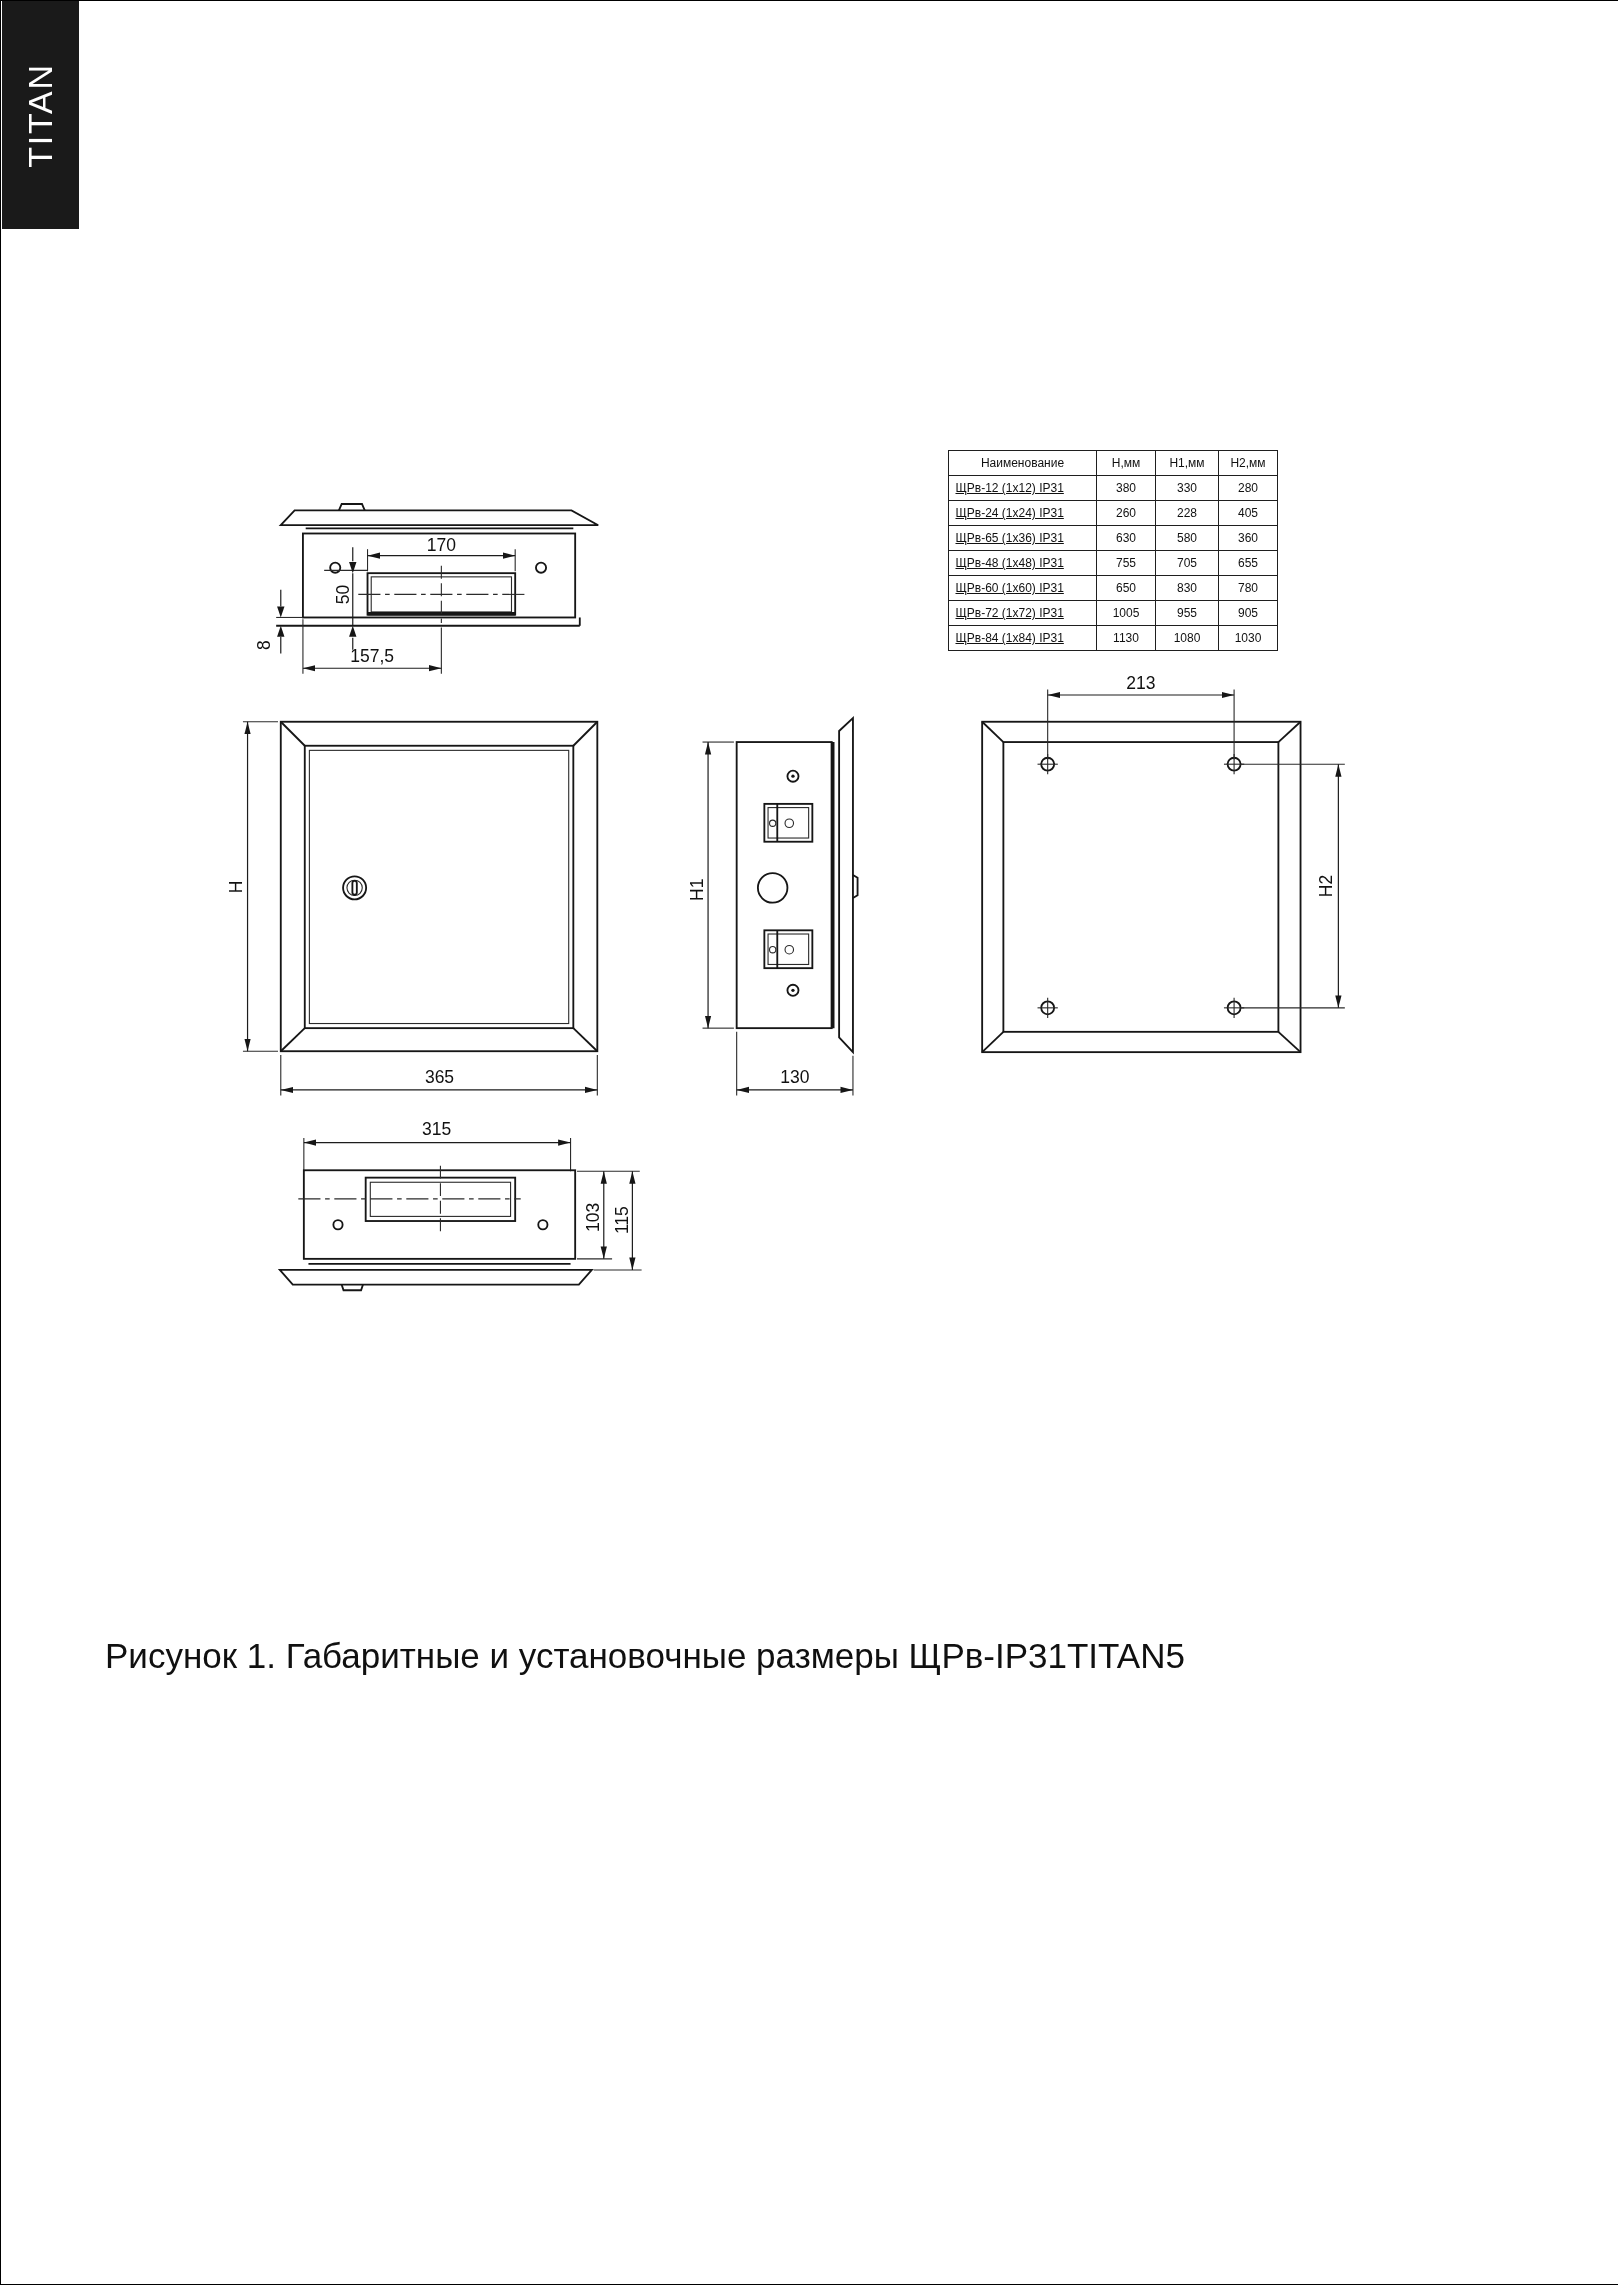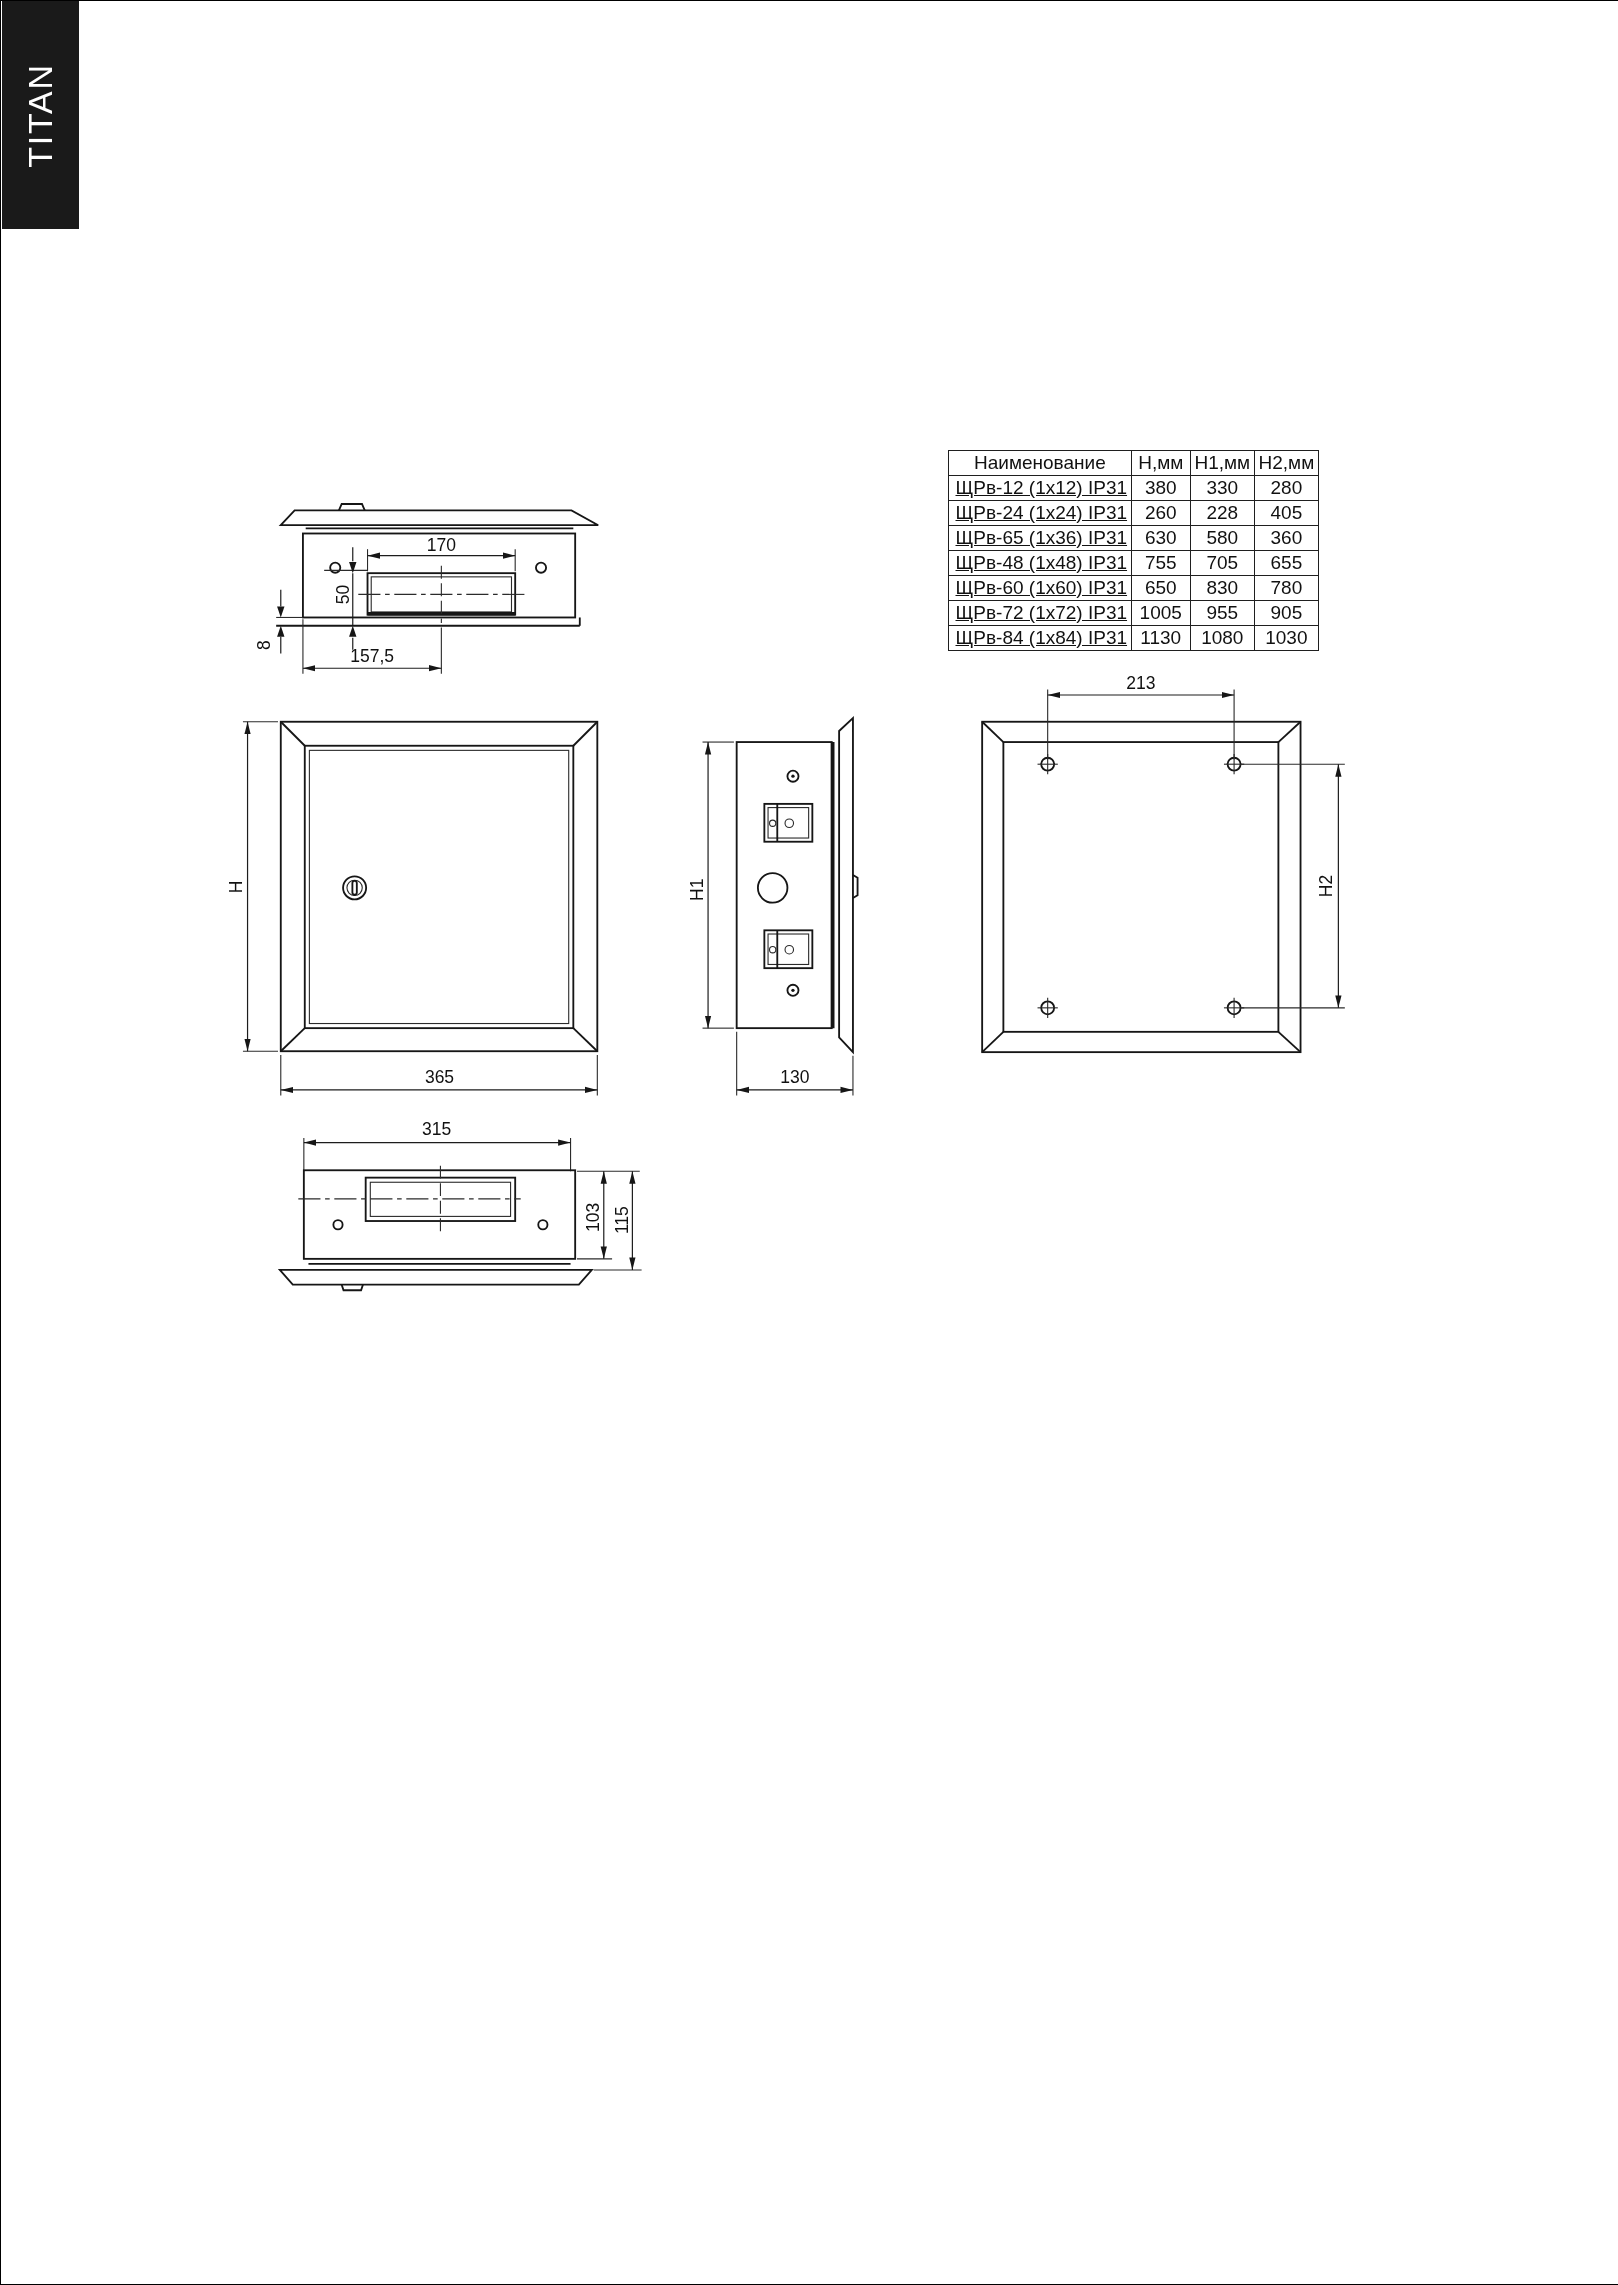--- a/index.html
+++ b/index.html
@@ -4,21 +4,21 @@
 <style>
   html,body{margin:0;padding:0;background:#e8e8e8;}
   .page{position:relative;width:1619px;height:2285px;background:#ffffff;
         border:1.8px solid #000;box-sizing:border-box;overflow:hidden;
         font-family:"Liberation Sans",sans-serif;}
   .titan{position:absolute;left:0.9px;top:0;width:77px;height:228px;background:#1a1a1a;
          display:flex;align-items:center;justify-content:center;}
   .titan-text{transform:rotate(-90deg);color:#ffffff;font-size:34px;font-weight:400;
               letter-spacing:1.8px;white-space:nowrap;}
   .dim-table{position:absolute;left:947px;top:449px;border-collapse:collapse;
-             font-size:19px;color:#111;background:#fff;padding-left:16px;}
+             font-size:12px;color:#111;background:#fff;padding-left:16px;}
   .dim-table th,.dim-table td{border:1.5px solid #1f1f1f;height:24px;padding:0 3.7px;
              text-align:center;font-weight:400;white-space:nowrap;}
   .dim-table td:first-child{text-align:left;padding-left:6.5px;text-decoration:underline;}
   .caption{position:absolute;left:104px;top:1635px;font-size:35px;color:#101010;
            white-space:nowrap;letter-spacing:0;}
   .drawing{position:absolute;left:0;top:0;}
   .ol{stroke:#161616;stroke-width:2;fill:none;stroke-linejoin:miter;}
   .thick{stroke:#161616;stroke-width:4;fill:none;}
   .thin{stroke:#2b2b2b;stroke-width:1.2;fill:none;}
   .dim{stroke:#1c1c1c;stroke-width:1.3;fill:none;}
@@ -259,15 +259,16 @@
       <line class="thin" x1="624" y1="1363" x2="662" y2="1363"></line>
       <line class="dim" x1="653" y1="1268" x2="653" y2="1363" marker-start="url(#arr)" marker-end="url(#arr)"></line>
       <text class="dimtxt" x="648" y="1318" text-anchor="middle" transform="rotate(-90 648 1318)">103</text>
 
       <line class="thin" x1="642" y1="1375" x2="694" y2="1375"></line>
       <line class="dim" x1="684" y1="1268" x2="684" y2="1375" marker-start="url(#arr)" marker-end="url(#arr)"></line>
       <text class="dimtxt" x="679" y="1321" text-anchor="middle" transform="rotate(-90 679 1321)">115</text>
     </g>
   </svg>
 
+  <div class="caption">Рисунок 1. Габаритные и установочные размеры ЩРв-IP31TITAN5</div>
 
 </div>
 
 
 </body></html>

